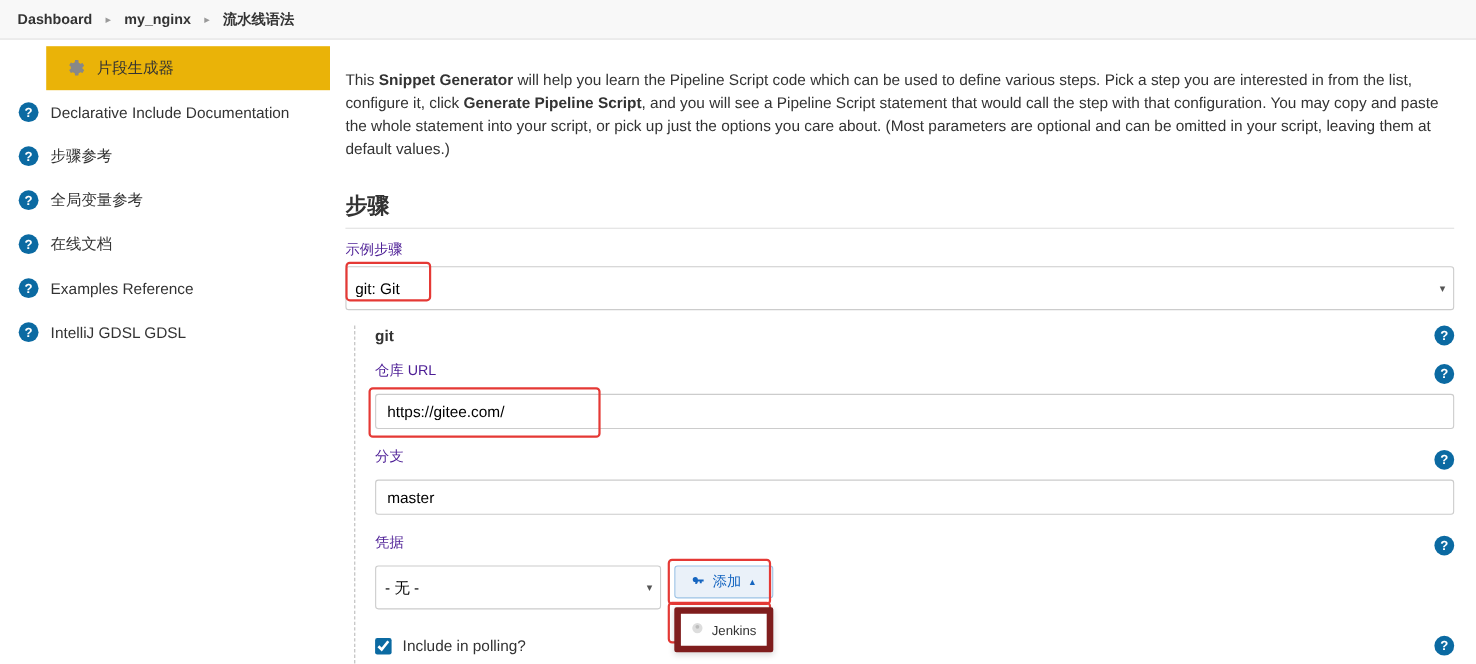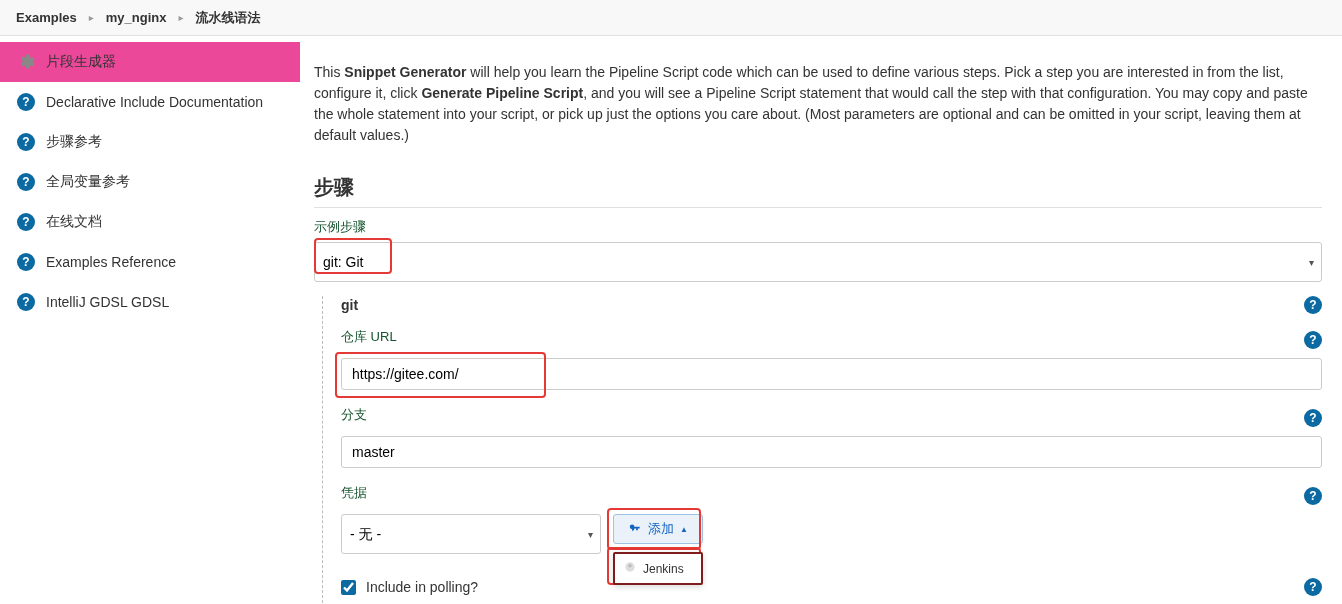--- a/index.html
+++ b/index.html
@@ -3,62 +3,62 @@
 <meta charset="utf-8">
 <style>
 * { box-sizing: border-box; margin: 0; padding: 0; }
 body { font-family: -apple-system, "Segoe UI", Helvetica, Arial, sans-serif; font-size: 14px; color: #333; background: #fff; width: 1342px; }
 .breadcrumb { height: 36px; background: #f8f8f8; border-bottom: 1px solid #e0e0e0; display: flex; align-items: center; padding: 0 16px; }
 .breadcrumb a { color: #333; text-decoration: none; font-weight: bold; font-size: 13px; }
 .breadcrumb .sep { color: #999; margin: 0 12px; font-size: 10px; }
 .layout { display: flex; }
 .sidebar { width: 300px; padding-top: 6px; flex-shrink: 0; }
 .sidebar-item { display: flex; align-items: center; padding: 10px 16px; cursor: pointer; font-size: 14px; color: #333; }
-.sidebar-item.active { background: #ec4899; }
+.sidebar-item.active { background: #eab308; margin-left: 42px; }
 .sidebar-item .icon { width: 20px; height: 20px; margin-right: 10px; display: flex; align-items: center; justify-content: center; flex-shrink: 0; }
 .gear-icon svg { width: 18px; height: 18px; }
 .help-icon { width: 18px; height: 18px; border-radius: 50%; background: #0b6aa2; color: #fff; display: flex; align-items: center; justify-content: center; font-size: 12px; font-weight: bold; }
 .main { flex: 1; padding: 0 20px 20px 14px; }
 .intro { font-size: 14px; line-height: 1.5; margin-top: 26px; margin-bottom: 28px; }
 .intro strong { font-weight: bold; }
 .section-title { font-size: 20px; font-weight: bold; margin-bottom: 6px; }
 .hr { border-top: 1px solid #e0e0e0; margin-bottom: 10px; }
-.field-label { font-size: 13px; color: #14532d; margin-bottom: 6px; display: block; }
+.field-label { font-size: 13px; color: #4c1d95; margin-bottom: 6px; display: block; }
 .select-wrap { position: relative; }
 select { width: 100%; height: 40px; border: 1px solid #ccc; border-radius: 3px; padding: 0 8px; font-size: 14px; background: #fff; appearance: none; }
 .select-arrow { position: absolute; right: 8px; top: 50%; transform: translateY(-50%); pointer-events: none; font-size: 10px; color: #555; }
 .red-box-select { position: absolute; left: 0; top: -4px; height: 36px; width: 78px; border: 2px solid #e53935; border-radius: 4px; pointer-events: none; }
 .step-body { border-left: 1px dashed #bbb; margin-left: 8px; padding-left: 18px; margin-top: 14px; }
 .subheading { font-weight: bold; font-size: 14px; margin-bottom: 14px; display: flex; justify-content: space-between; align-items: center; }
 .row-head { display: flex; justify-content: space-between; align-items: center; margin-bottom: 6px; }
 .help-q { width: 18px; height: 18px; border-radius: 50%; background: #0b6aa2; color: #fff; display: inline-flex; align-items: center; justify-content: center; font-size: 12px; font-weight: bold; cursor: pointer; }
 input[type=text] { width: 100%; height: 32px; border: 1px solid #ccc; border-radius: 3px; padding: 0 10px; font-size: 14px; }
 .field-group { margin-bottom: 16px; }
 .cred-row { display: flex; align-items: flex-start; gap: 12px; }
 .cred-select-wrap { width: 260px; position: relative; }
 .add-wrap { position: relative; }
 .add-btn { height: 30px; border: 1px solid #9cc2e5; background: #eaf1f9; border-radius: 3px; padding: 0 14px; display: flex; align-items: center; gap: 6px; font-size: 13px; color: #1565c0; cursor: pointer; }
 .add-btn .key-icon svg { width: 14px; height: 14px; }
 .add-btn .tri { font-size: 8px; color: #1565c0; }
-.dropdown-menu { position: absolute; top: 38px; left: 0; width: 90px; background: #fff; border: 2px solid #7f1d1d; box-shadow: 0 2px 6px rgba(0,0,0,0.15); border-radius: 2px; }
+.dropdown-menu { position: absolute; top: 38px; left: 0; width: 90px; background: #fff; border: 6px solid #7f1d1d; box-shadow: 0 2px 6px rgba(0,0,0,0.15); border-radius: 2px; }
 .dropdown-item { display: flex; align-items: center; gap: 6px; padding: 6px 8px; font-size: 12px; cursor: pointer; }
 .jenkins-icon svg { width: 14px; height: 14px; }
 .checkbox-row { display: flex; justify-content: space-between; align-items: center; margin-bottom: 14px; margin-top: 24px; }
 .checkbox-row label { display: flex; align-items: center; gap: 10px; font-size: 14px; }
 .checkbox-row input[type=checkbox] { width: 15px; height: 15px; accent-color: #0b6aa2; }
 .url-red-wrap { position: relative; }
 .url-red-box { position: absolute; left: -6px; top: -6px; height: 46px; width: 211px; border: 2px solid #e53935; border-radius: 4px; pointer-events: none; }
 .add-red-box { position: absolute; left: -6px; top: -6px; height: 42px; width: 94px; border: 2px solid #e53935; border-radius: 4px; pointer-events: none; }
 .menu-red-box { position: absolute; left: -6px; top: 33px; height: 38px; width: 94px; border: 2px solid #e53935; border-radius: 4px; pointer-events: none; }
 </style>
 </head>
 <body>
 
 <div class="breadcrumb">
-  <a href="#">Examples</a>
+  <a href="#">Dashboard</a>
   <span class="sep">▸</span>
   <a href="#">my_nginx</a>
   <span class="sep">▸</span>
   <a href="#">流水线语法</a>
 </div>
 
 <div class="layout">
   <div class="sidebar">
     <div class="sidebar-item active">
       <span class="icon gear-icon">

